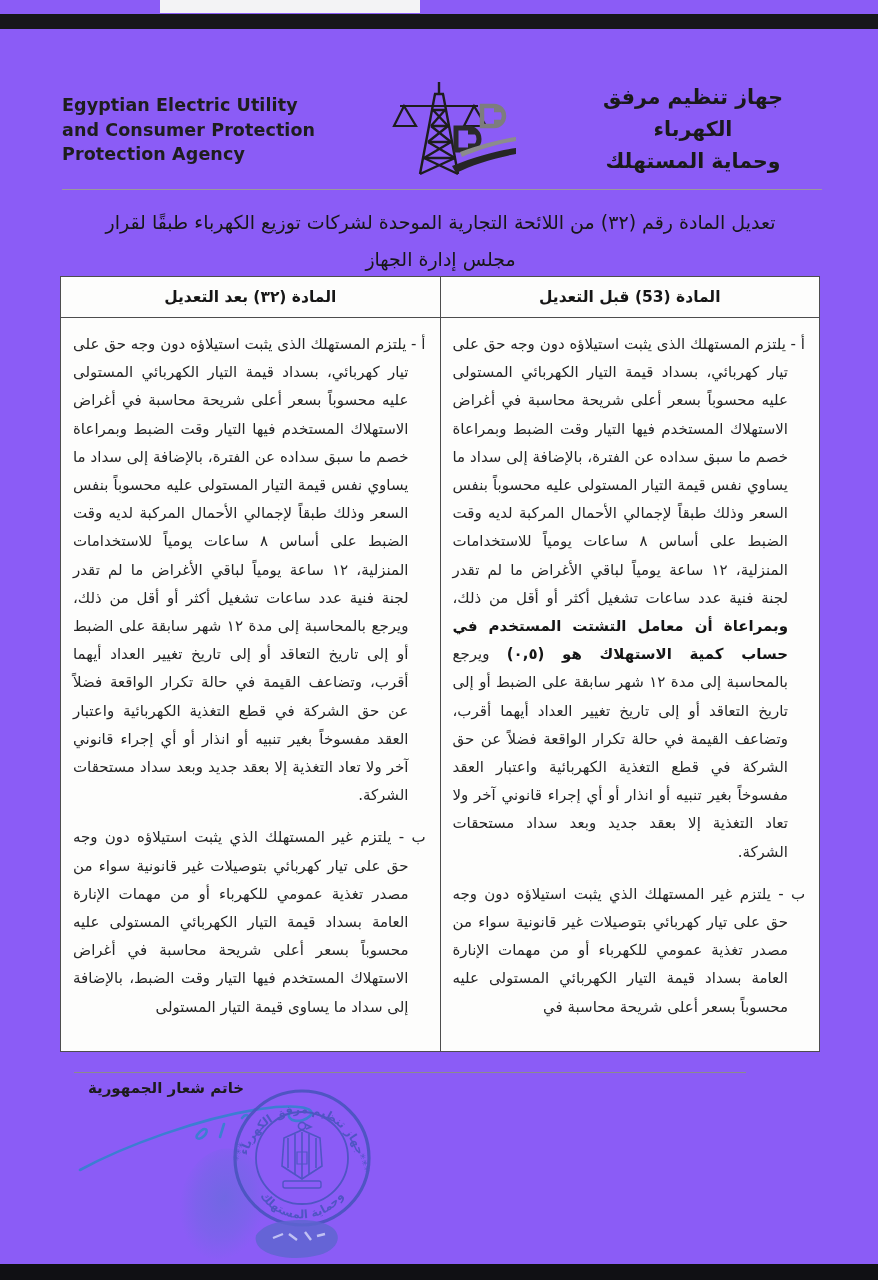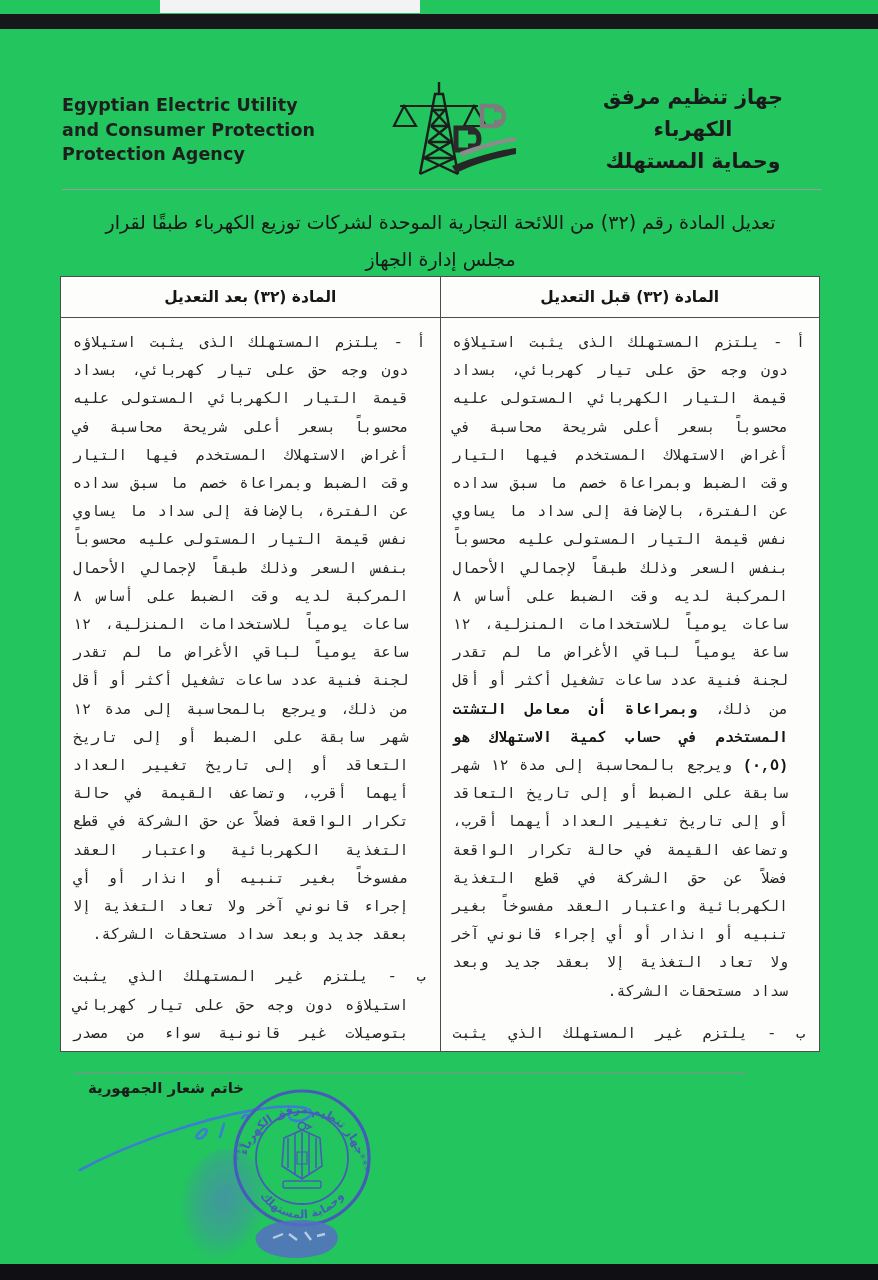--- a/index.html
+++ b/index.html
@@ -1,18 +1,18 @@
 <!DOCTYPE html>
 <html lang="ar"><head>
 <meta charset="utf-8">
 <style>
   html,body{margin:0;padding:0;background:#ffffff;}
   .page{
     position:relative;width:878px;height:1280px;overflow:hidden;
-    background:#22c55e;color:#222;
+    background:#8b5cf6;color:#222;
     font-family:"DejaVu Sans", sans-serif;
   }
   .scan-strip-top{position:absolute;top:0;left:160px;width:260px;height:13px;background:#f3f3f5;}
   .bar-top{position:absolute;top:14px;left:0;width:100%;height:15px;background:#17171b;}
   .bar-bottom{position:absolute;bottom:0;left:0;width:100%;height:16px;background:#101014;}
 
   
   .header{position:absolute;top:80px;left:62px;right:56px;display:flex;align-items:center;}
   .org-en{width:278px;font-weight:bold;font-size:17.5px;line-height:1.4;color:#1e1e1e;letter-spacing:.1px;}
   .logo-wrap{flex:1;display:flex;justify-content:center;align-items:center;}
@@ -30,21 +30,21 @@
     position:absolute;top:276px;left:60px;width:760px;height:776px;
     border:1.7px solid #4d4d4d;direction:rtl;display:flex;flex-direction:column;box-sizing:border-box;
     background:#fdfdfc;
   }
   .thead{display:flex;height:40px;border-bottom:1.7px solid #4d4d4d;flex:0 0 auto;}
   .th{flex:1;display:flex;align-items:center;justify-content:center;font-weight:bold;font-size:15.5px;color:#161616;}
   .th-before{border-left:1.7px solid #4d4d4d;}
   .tbody{display:flex;flex:1;overflow:hidden;}
   .td{flex:1;padding:12px 14px 0 12px;overflow:hidden;font-size:15px;line-height:28.2px;text-align:justify;color:#262626;box-sizing:border-box;}
   .td-before{border-left:1.7px solid #4d4d4d;}
-  .para{margin:0 0 14px 0;padding-right:17px;text-indent:-17px;font-family:Liberation Mono, monospace;}
+  .para{margin:0 0 14px 0;padding-right:17px;text-indent:-17px;}
   .para strong{font-weight:bold;color:#151515;}
 
   
   .footer-rule{position:absolute;top:1072px;left:74px;width:672px;border-top:1.5px solid #8b8b8b;}
   .seal-label{position:absolute;top:1079px;left:76px;direction:rtl;font-weight:bold;font-size:15px;color:#1c1c1c;margin-left:12px;}
   .signature{position:absolute;top:1090px;left:72px;width:268px;height:90px;}
   .ink-smudge{
     position:absolute;top:1148px;left:180px;width:86px;height:112px;border-radius:50%;
     background:radial-gradient(ellipse at 50% 45%, rgba(92,112,212,0.55) 0%, rgba(92,112,212,0.28) 45%, rgba(92,112,212,0) 72%);
     transform:rotate(12deg);
@@ -96,21 +96,21 @@
       <div>جهاز تنظيم مرفق الكهرباء</div>
       <div>وحماية المستهلك</div>
     </div>
   </div>
   <div class="header-rule"></div>
 
   <div class="doc-title">تعديل المادة رقم (٣٢) من اللائحة التجارية الموحدة لشركات توزيع الكهرباء طبقًا لقرار مجلس إدارة الجهاز</div>
 
   <div class="article-table">
     <div class="thead">
-      <div class="th th-before">المادة (٣٢)  قبل التعديل</div>
+      <div class="th th-before">المادة (53)  قبل التعديل</div>
       <div class="th">المادة (٣٢) بعد التعديل</div>
     </div>
     <div class="tbody">
       <div class="td td-before">
         <p class="para"><span>أ - يلتزم المستهلك الذى يثبت استيلاؤه دون وجه حق على تيار كهربائي، بسداد قيمة التيار الكهربائي المستولى عليه محسوباً بسعر أعلى شريحة محاسبة في أغراض الاستهلاك المستخدم فيها التيار وقت الضبط وبمراعاة خصم ما سبق سداده عن الفترة، بالإضافة إلى سداد ما يساوي نفس قيمة التيار المستولى عليه محسوباً بنفس السعر وذلك طبقاً لإجمالي الأحمال المركبة لديه وقت الضبط على أساس ٨ ساعات يومياً للاستخدامات المنزلية، ١٢ ساعة يومياً لباقي الأغراض ما لم تقدر لجنة فنية عدد ساعات تشغيل أكثر أو أقل من ذلك، </span><strong>وبمراعاة أن معامل التشتت المستخدم في حساب كمية الاستهلاك هو (٠,٥)</strong><span> ويرجع بالمحاسبة إلى مدة ١٢ شهر سابقة على الضبط أو إلى تاريخ التعاقد أو إلى تاريخ تغيير العداد أيهما أقرب، وتضاعف القيمة في حالة تكرار الواقعة فضلاً عن حق الشركة في قطع التغذية الكهربائية واعتبار العقد مفسوخاً بغير تنبيه أو انذار أو أي إجراء قانوني آخر ولا تعاد التغذية إلا بعقد جديد وبعد سداد مستحقات الشركة.</span></p>
         <p class="para">ب - يلتزم غير المستهلك الذي يثبت استيلاؤه دون وجه حق على تيار كهربائي بتوصيلات غير قانونية سواء من مصدر تغذية عمومي للكهرباء أو من مهمات الإنارة العامة بسداد قيمة التيار الكهربائي المستولى عليه محسوباً بسعر أعلى شريحة محاسبة في</p>
       </div>
       <div class="td">
         <p class="para">أ - يلتزم المستهلك الذى يثبت استيلاؤه دون وجه حق على تيار كهربائي، بسداد قيمة التيار الكهربائي المستولى عليه محسوباً بسعر أعلى شريحة محاسبة في أغراض الاستهلاك المستخدم فيها التيار وقت الضبط وبمراعاة خصم ما سبق سداده عن الفترة، بالإضافة إلى سداد ما يساوي نفس قيمة التيار المستولى عليه محسوباً بنفس السعر وذلك طبقاً لإجمالي الأحمال المركبة لديه وقت الضبط على أساس ٨ ساعات يومياً للاستخدامات المنزلية، ١٢ ساعة يومياً لباقي الأغراض ما لم تقدر لجنة فنية عدد ساعات تشغيل أكثر أو أقل من ذلك، ويرجع بالمحاسبة إلى مدة ١٢ شهر سابقة على الضبط أو إلى تاريخ التعاقد أو إلى تاريخ تغيير العداد أيهما أقرب، وتضاعف القيمة في حالة تكرار الواقعة فضلاً عن حق الشركة في قطع التغذية الكهربائية واعتبار العقد مفسوخاً بغير تنبيه أو انذار أو أي إجراء قانوني آخر ولا تعاد التغذية إلا بعقد جديد وبعد سداد مستحقات الشركة.</p>
         <p class="para">ب - يلتزم غير المستهلك الذي يثبت استيلاؤه دون وجه حق على تيار كهربائي بتوصيلات غير قانونية سواء من مصدر تغذية عمومي للكهرباء أو من مهمات الإنارة العامة بسداد قيمة التيار الكهربائي المستولى عليه محسوباً بسعر أعلى شريحة محاسبة في أغراض الاستهلاك المستخدم فيها التيار وقت الضبط، بالإضافة إلى سداد ما يساوى قيمة التيار المستولى</p>

